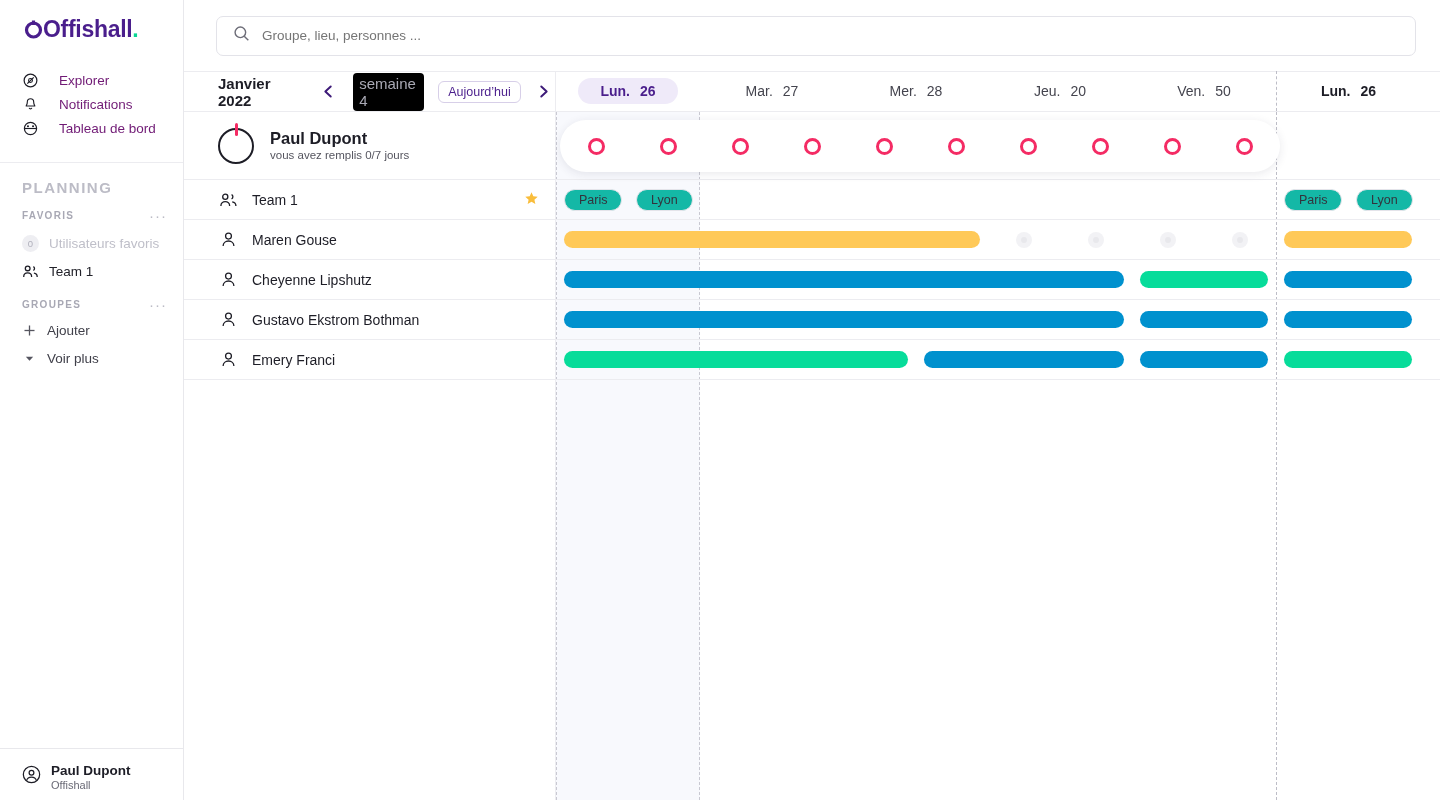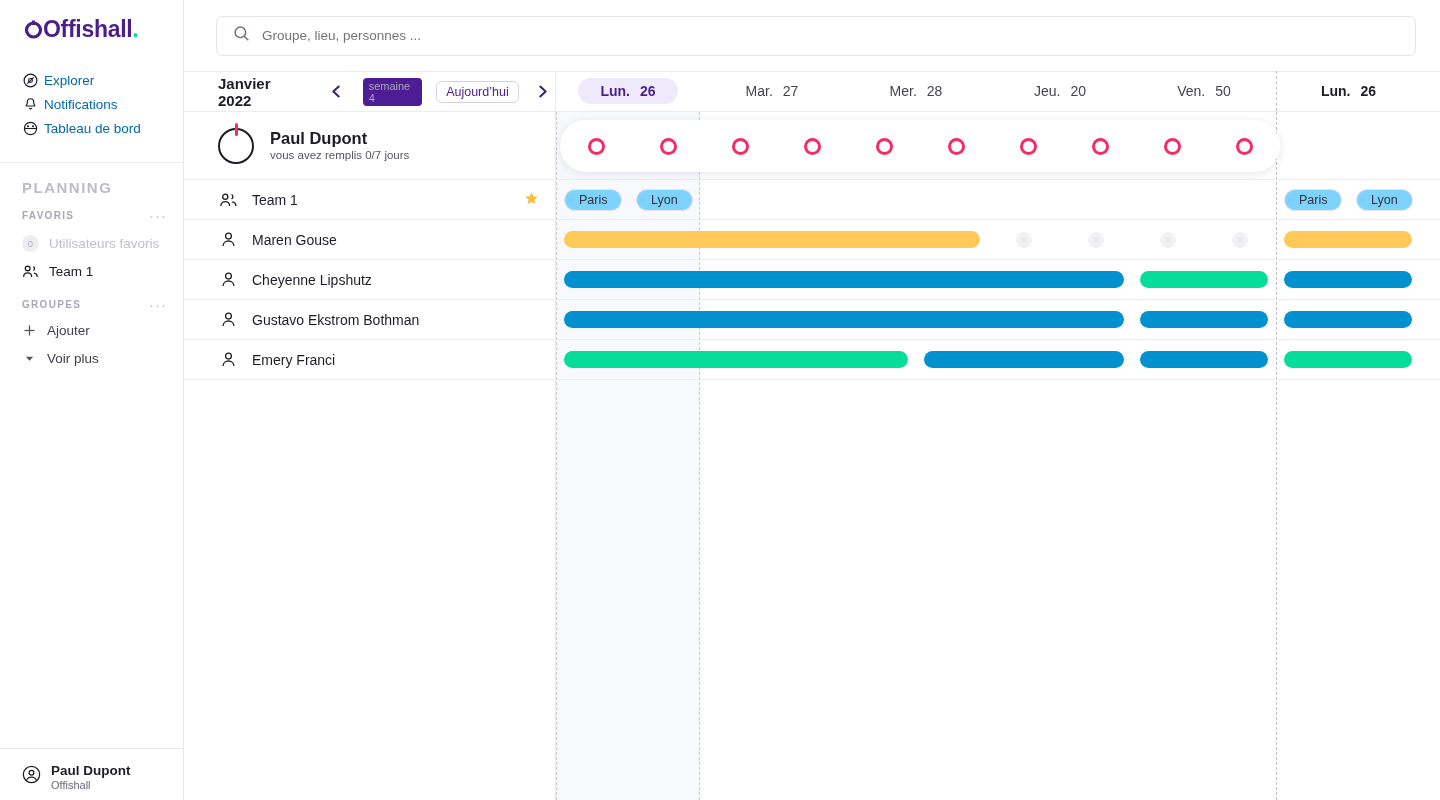--- a/index.html
+++ b/index.html
@@ -18,22 +18,22 @@
     border-right: 1px solid #e8e8ec;
     display: flex; flex-direction: column;
     background: #fff; position: relative;
   }
   .logo-wrap { padding: 18px 0 0 24px; height: 62px; }
   .logo { font-size: 23px; font-weight: 700; color: #4a1e8c; letter-spacing: -0.3px; line-height: 1; }
   .logo .dot { color: #0ad694; }
 
   .nav { padding: 6px 0 12px 22px; }
   .nav-item {
-    display: flex; align-items: center; gap: 6px;
-    height: 24px; font-size: 13.5px; color: #0369a1;
+    display: flex; align-items: center; gap: 21px;
+    height: 24px; font-size: 13.5px; color: #701a75;
     cursor: pointer; margin-bottom: 0px;
   }
   .nav-item .ico { width: 16px; height: 16px; display:flex; align-items:center; justify-content:center; flex:0 0 16px; }
   .nav-sep { height: 1px; background: #ececf0; margin: 10px 0 0 0; }
 
   .section-label {
     font-size: 15px; letter-spacing: 1.5px; color: #bcbcc6;
     font-weight: 600; padding: 16px 0 0 22px; text-transform: uppercase;
   }
   .section-head {
@@ -87,21 +87,21 @@
   .legend-btn .txt { font-size: 11px; letter-spacing: 1.3px; font-weight: 600; color:#2d2d36; }
 
   
   .datebar { height: 40px; display:flex; align-items:stretch; border-bottom:1px solid #ececf0; }
   .datebar-left {
     width: 372px; flex: 0 0 372px; display:flex; align-items:center; gap: 0px;
     padding-left: 34px; border-right: 1px solid #ececf0;
   }
   .month { font-size: 15px; font-weight: 700; color: #1d1d26; margin-right: 22px; }
   .arrow { width: 26px; height:26px; display:flex; align-items:center; justify-content:center; cursor:pointer; color:#3d1a78; }
-  .weeknum { font-size: 11px; color:#a9a9b4; background:#4c1d95; border-radius:4px; padding: 2px 6px; margin: 0 14px; }
+  .weeknum { font-size: 15px; color:#a9a9b4; background:#000000; border-radius:4px; padding: 2px 6px; margin: 0 14px; }
   .today-btn {
     border:1px solid #d7cfe8; border-radius: 6px; color:#4a1e8c;
     font-size: 12.5px; padding: 3px 9px; cursor:pointer; background:#fff;
   }
   .days { flex:1; display:flex; align-items:flex-end; position:relative; }
   .day-col-head {
     width: 144px; flex: 0 0 144px; height: 40px;
     display:flex; align-items:center; justify-content:center; gap:10px;
     font-size: 14px; color:#44444e;
   }
@@ -153,21 +153,21 @@
     position:absolute; left: 4px; top: 8px; height: 52px;
     border-radius: 26px; background:#fff;
     box-shadow: 0 2px 10px rgba(40,40,70,0.10);
     display:flex; align-items:center;
   }
   .slot { width: 72px; height: 52px; display:flex; align-items:center; justify-content:center; }
   .ring { width: 17px; height:17px; border-radius:50%; border: 3.2px solid #f42b64; }
 
   .loc-pill {
     position:absolute; top: 9px; height: 22px; border:1px solid #e4e4ea; border-radius: 12px;
-    background:#7dd3fc; font-size:12.5px; color:#33333c; display:flex; align-items:center;
+    background:#14b8a6; font-size:12.5px; color:#33333c; display:flex; align-items:center;
     justify-content:center; padding: 0 14px;
   }
   .bar {
     position:absolute; height: 17px; top: 11px; border-radius: 9px;
   }
   .dotph {
     position:absolute; width: 16px; height:16px; border-radius:50%; background:#f2f2f5; top: 12px;
   }
   .dotph:after {
     content:''; position:absolute; left:5px; top:5px; width:6px; height:6px; border-radius:50%; background:#e8e8ec;

